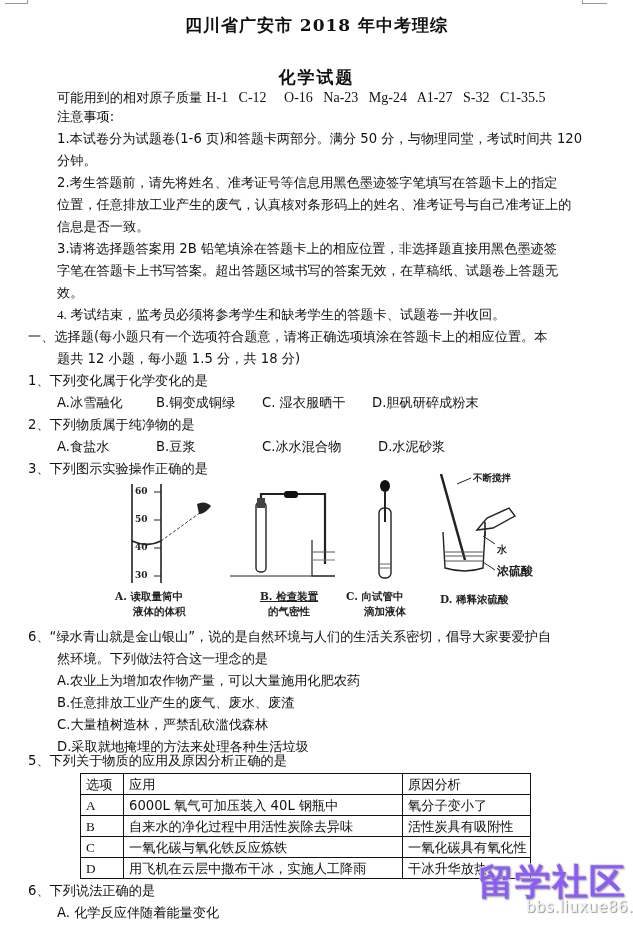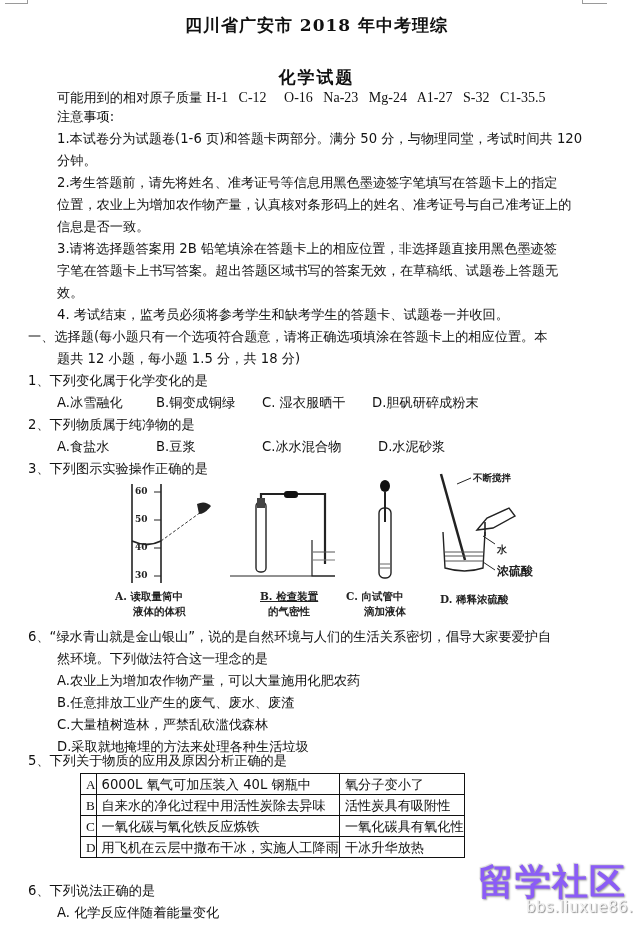--- a/index.html
+++ b/index.html
@@ -50,26 +50,26 @@
     <span>A1-27</span>&nbsp;&nbsp;
     <span>S-32</span>&nbsp;&nbsp;
     <span>C1-35.5</span>
   </span>
 </div>
 
 <div class="line" style="left:57px; top:108px;">注意事项:</div>
 <div class="line" style="left:57px; top:130px;">1.本试卷分为试题卷(1-6 页)和答题卡两部分。满分 50 分，与物理同堂，考试时间共 120</div>
 <div class="line" style="left:57px; top:152px;">分钟。</div>
 <div class="line" style="left:57px; top:174px;">2.考生答题前，请先将姓名、准考证号等信息用黑色墨迹签字笔填写在答题卡上的指定</div>
-<div class="line" style="left:57px; top:196px;">位置，农业上为增加农作物产量，认真核对条形码上的姓名、准考证号与自己准考证上的</div>
+<div class="line" style="left:57px; top:196px;">位置，任意排放工业产生的废气，认真核对条形码上的姓名、准考证号与自己准考证上的</div>
 <div class="line" style="left:57px; top:218px;">信息是否一致。</div>
 <div class="line" style="left:57px; top:240px;">3.请将选择题答案用 2B 铅笔填涂在答题卡上的相应位置，非选择题直接用黑色墨迹签</div>
 <div class="line" style="left:57px; top:262px;">字笔在答题卡上书写答案。超出答题区域书写的答案无效，在草稿纸、试题卷上答题无</div>
 <div class="line" style="left:57px; top:284px;">效。</div>
-<div class="line" style="left:57px; top:306px;">4. 考试结束，监考员必须将参考学生和缺考学生的答题卡、试题卷一并收回。</div>
+<div class="line" style="left:57px; top:306px;font-family:Liberation Serif, serif;">4. 考试结束，监考员必须将参考学生和缺考学生的答题卡、试题卷一并收回。</div>
 
 <div class="line" style="left:28px; top:328px;">一、选择题(每小题只有一个选项符合题意，请将正确选项填涂在答题卡上的相应位置。本</div>
 <div class="line" style="left:57px; top:350px;">题共 12 小题，每小题 1.5 分，共 18 分)</div>
 
 <div class="line" style="left:28px; top:372px;">1、下列变化属于化学变化的是</div>
 <div class="line opts" style="left:57px; top:394px;">
   <span style="width:99px;">A.冰雪融化</span><span style="width:106px;">B.铜变成铜绿</span><span style="width:110px;">C. 湿衣服晒干</span><span>D.胆矾研碎成粉末</span>
 </div>
 
 <div class="line" style="left:28px; top:416px;">2、下列物质属于纯净物的是</div>
@@ -140,20 +140,25 @@
 <div class="line" style="left:28px; top:628px;">6、“绿水青山就是金山银山”，说的是自然环境与人们的生活关系密切，倡导大家要爱护自</div>
 <div class="line" style="left:57px; top:650px;">然环境。下列做法符合这一理念的是</div>
 <div class="line" style="left:57px; top:672px;">A.农业上为增加农作物产量，可以大量施用化肥农药</div>
 <div class="line" style="left:57px; top:694px;">B.任意排放工业产生的废气、废水、废渣</div>
 <div class="line" style="left:57px; top:716px;">C.大量植树造林，严禁乱砍滥伐森林</div>
 <div class="line" style="left:57px; top:738px;">D.采取就地掩埋的方法来处理各种生活垃圾</div>
 
 <div class="line" style="left:28px; top:752px;">5、下列关于物质的应用及原因分析正确的是</div>
 <table class="q5">
   <tbody>
+      <tr>
+    <td style="width:37px;">选项</td>
+    <td style="width:273px;">应用</td>
+    <td style="width:122px;">原因分析</td>
+  </tr>
   <tr>
     <td class="serif">A</td>
     <td>6000L 氧气可加压装入 40L 钢瓶中</td>
     <td>氧分子变小了</td>
   </tr>
   <tr>
     <td class="serif">B</td>
     <td>自来水的净化过程中用活性炭除去异味</td>
     <td>活性炭具有吸附性</td>
   </tr>

